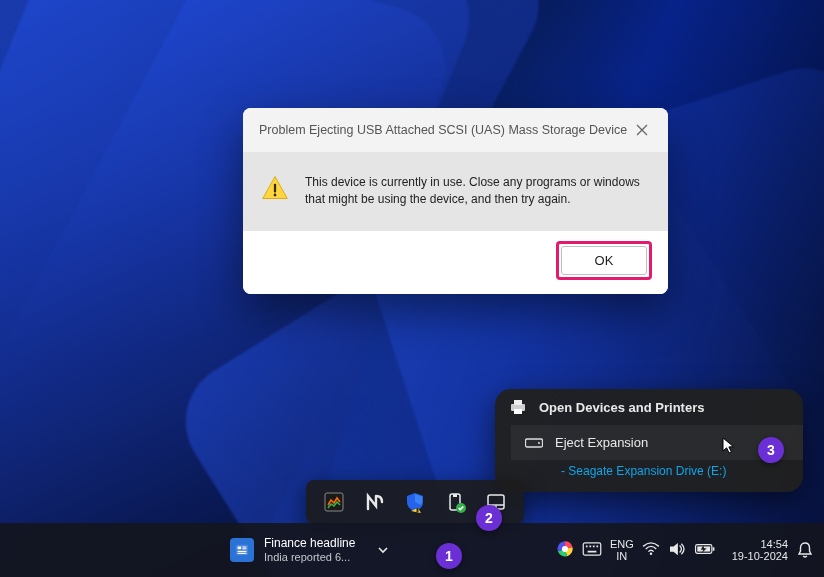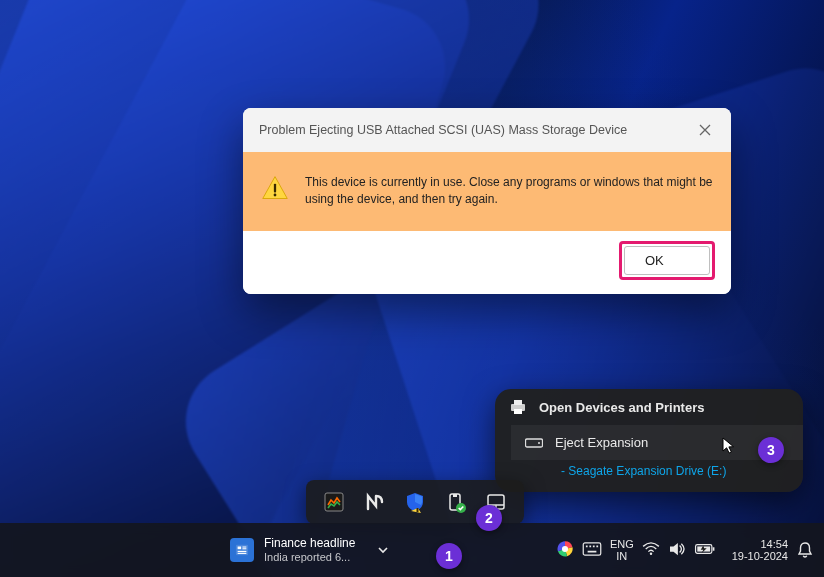--- a/index.html
+++ b/index.html
@@ -21,34 +21,34 @@
     opacity: .65;
   }
   .f1{ left:-150px; top:-60px; width:520px; height:720px; transform: rotate(16deg);}
   .f2{ left:-60px; top:-120px; width:420px; height:760px; transform: rotate(22deg); opacity:.55;}
   .f3{ left:80px; top:-140px; width:320px; height:760px; transform: rotate(28deg); opacity:.45;}
   .f4{ left:260px; top:220px; width:540px; height:520px; transform: rotate(-32deg); opacity:.4;}
   .f5{ left:420px; top:120px; width:520px; height:540px; transform: rotate(-18deg); opacity:.35;}
 
   
   .dialog {
-    position: absolute; left: 243px; top: 108px; width: 488px;
+    position: absolute; left: 243px; top: 108px; width: 425px;
     background: #fff; border-radius: 8px; box-shadow: 0 18px 44px rgba(0,0,0,.45);
     overflow: hidden;
   }
   .dialog-header { display:flex; align-items:center; justify-content:space-between; padding: 10px 12px 10px 16px; background:#f3f3f3; }
   .dialog-title { font-size: 12.5px; color:#555; }
   .dialog-close { width: 28px; height: 24px; display:flex; align-items:center; justify-content:center; color:#555; }
   .dialog-close svg { width: 12px; height: 12px; }
-  .dialog-body { display:flex; padding: 22px 18px 22px 18px; gap:16px; background:#fdba74; }
+  .dialog-body { display:flex; padding: 22px 18px 22px 18px; gap:16px; background:#e5e5e5; }
   .warn-icon { width: 28px; height: 28px; flex: 0 0 28px; }
   .dialog-text { font-size: 12px; color:#222; line-height: 1.45; }
   .dialog-footer { display:flex; justify-content:flex-end; padding: 10px 16px 14px; background:#fff; }
   .ok-wrap { border: 3px solid #e41a6f; border-radius: 4px; padding: 2px; }
-  .ok-btn { min-width: 86px; padding: 6px 20px; font-size: 13px; background:#fff; border:1px solid #bfbfbf; border-radius:3px; text-align:left; color:#222; }
+  .ok-btn { min-width: 86px; padding: 6px 20px; font-size: 13px; background:#fff; border:1px solid #bfbfbf; border-radius:3px; text-align:center; color:#222; }
 
   
   .flyout {
     position: absolute; left: 495px; top: 389px; width: 308px;
     background: rgba(32,32,32,.96); border-radius: 16px; color:#e9e9e9;
     box-shadow: 0 10px 30px rgba(0,0,0,.55);
     padding-bottom: 6px;
   }
   .fly-row { display:flex; align-items:center; gap:12px; padding: 10px 14px; font-size: 13px; }
   .fly-title { font-weight: 600; }

